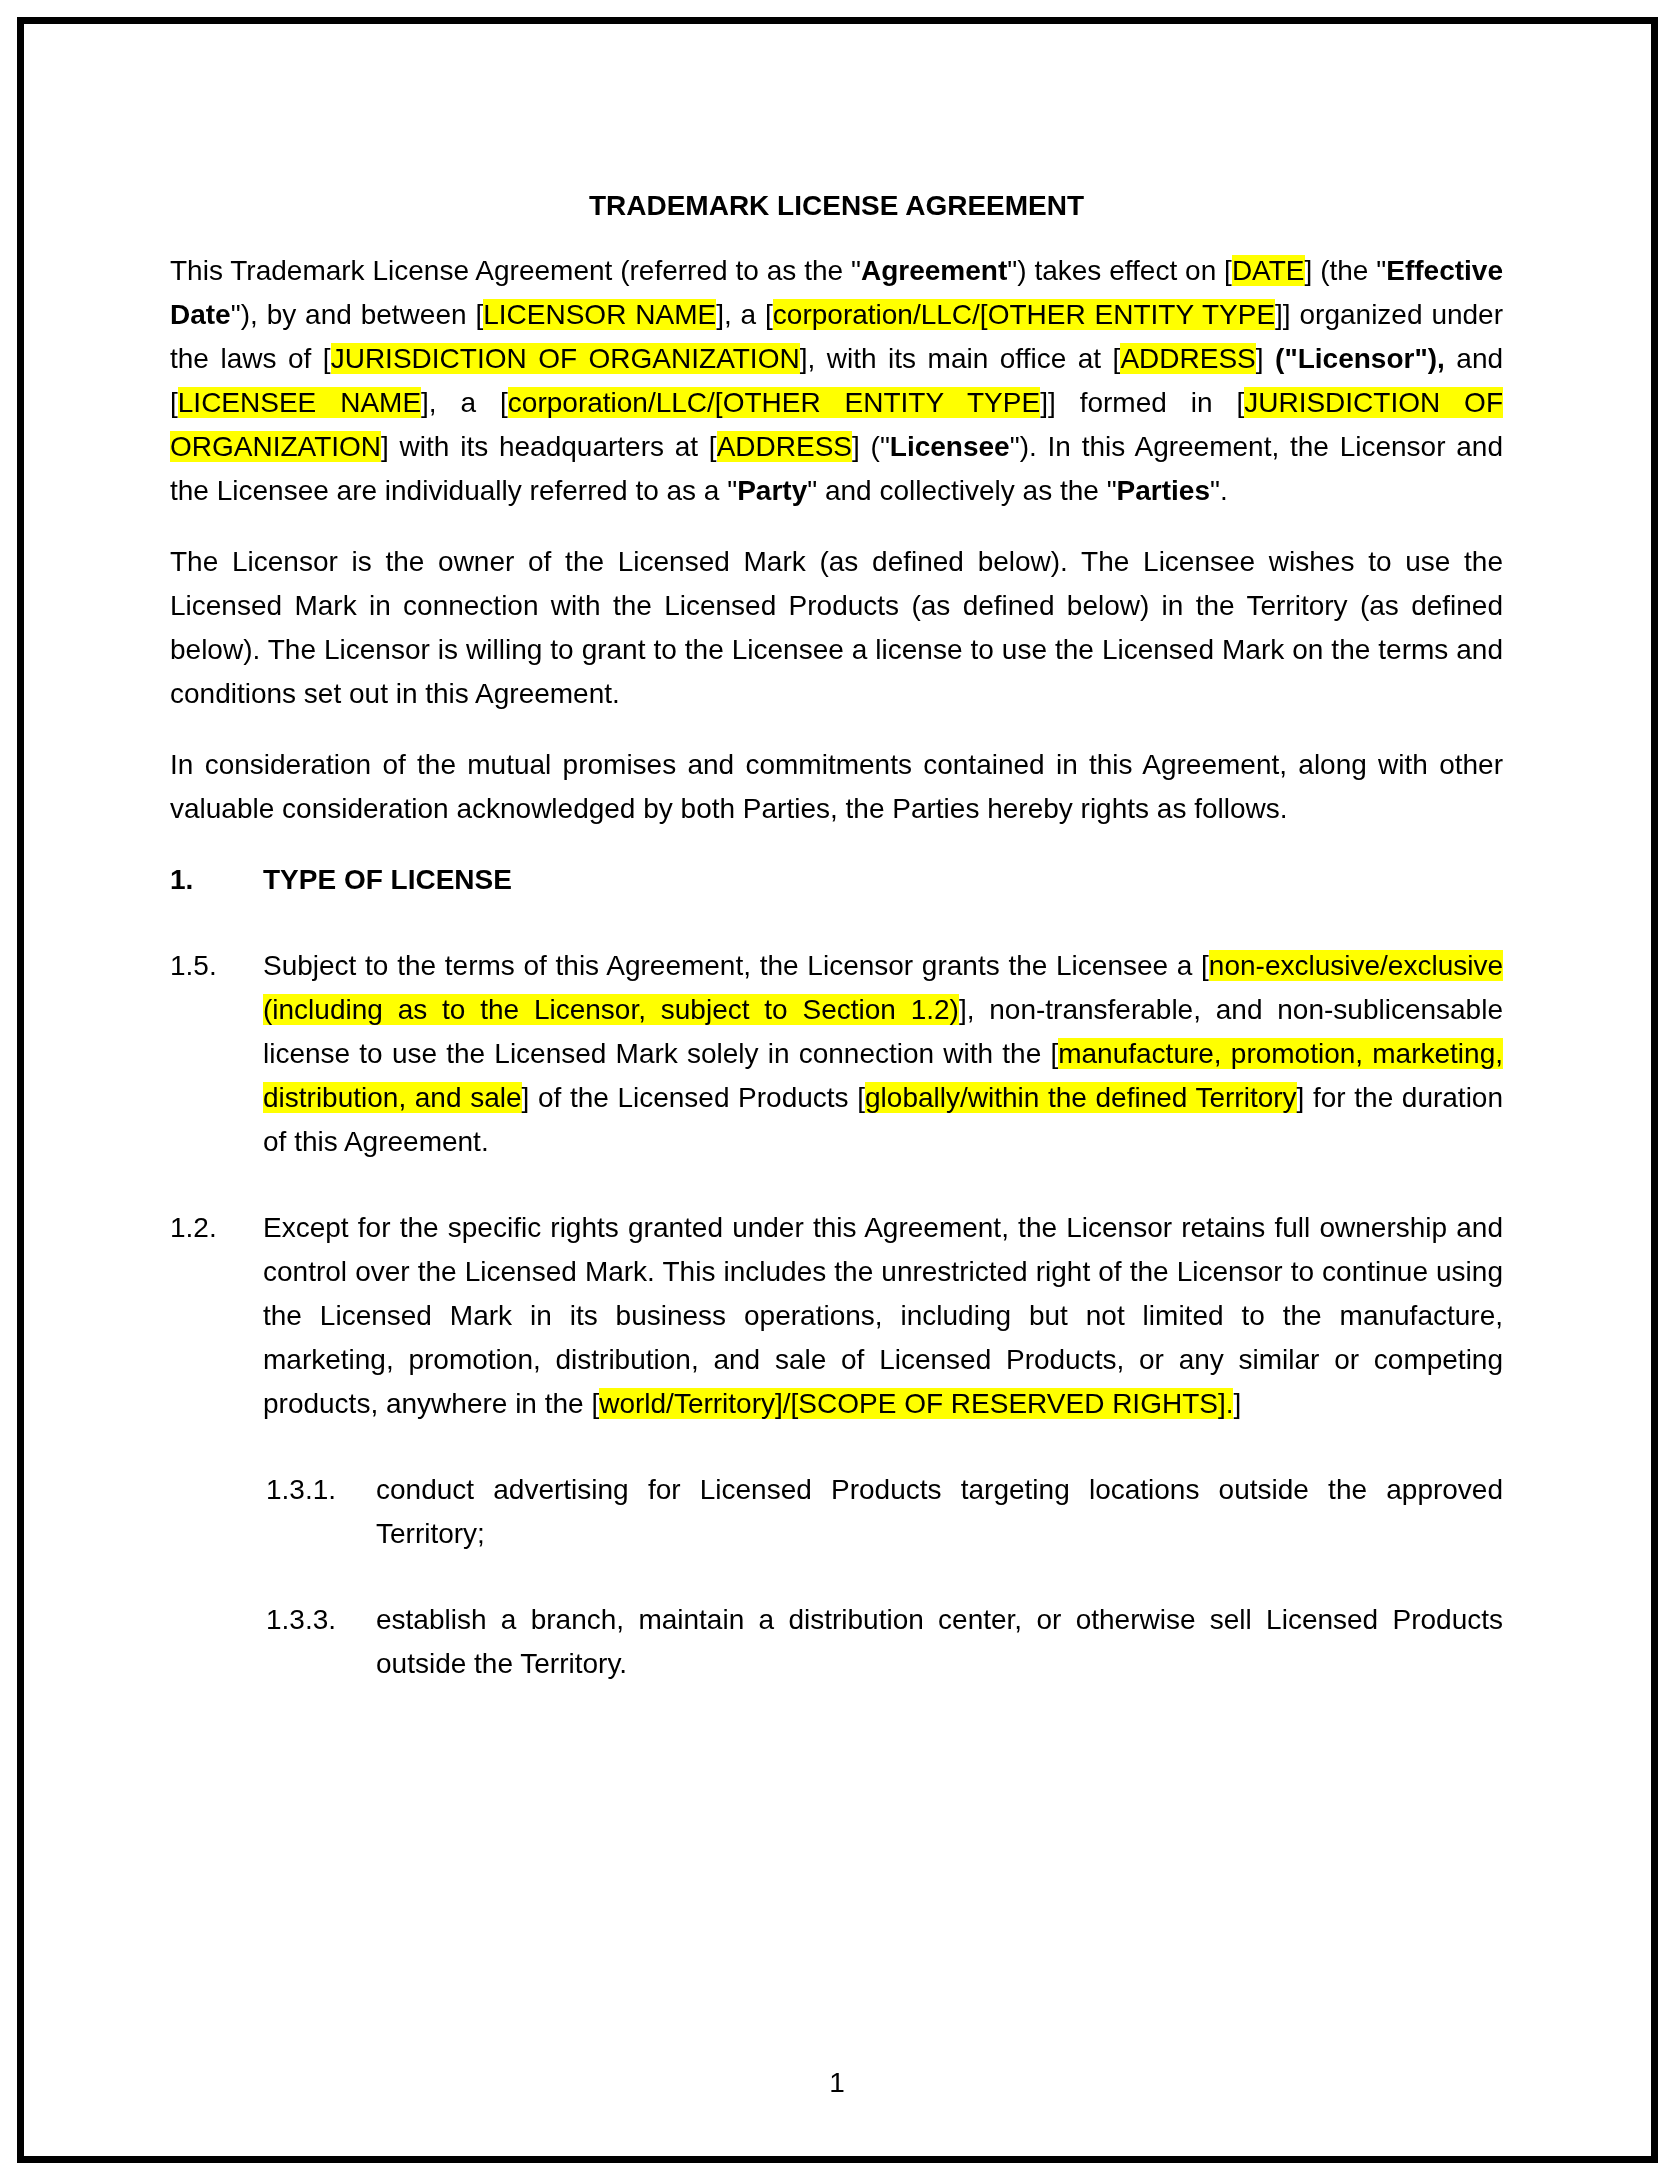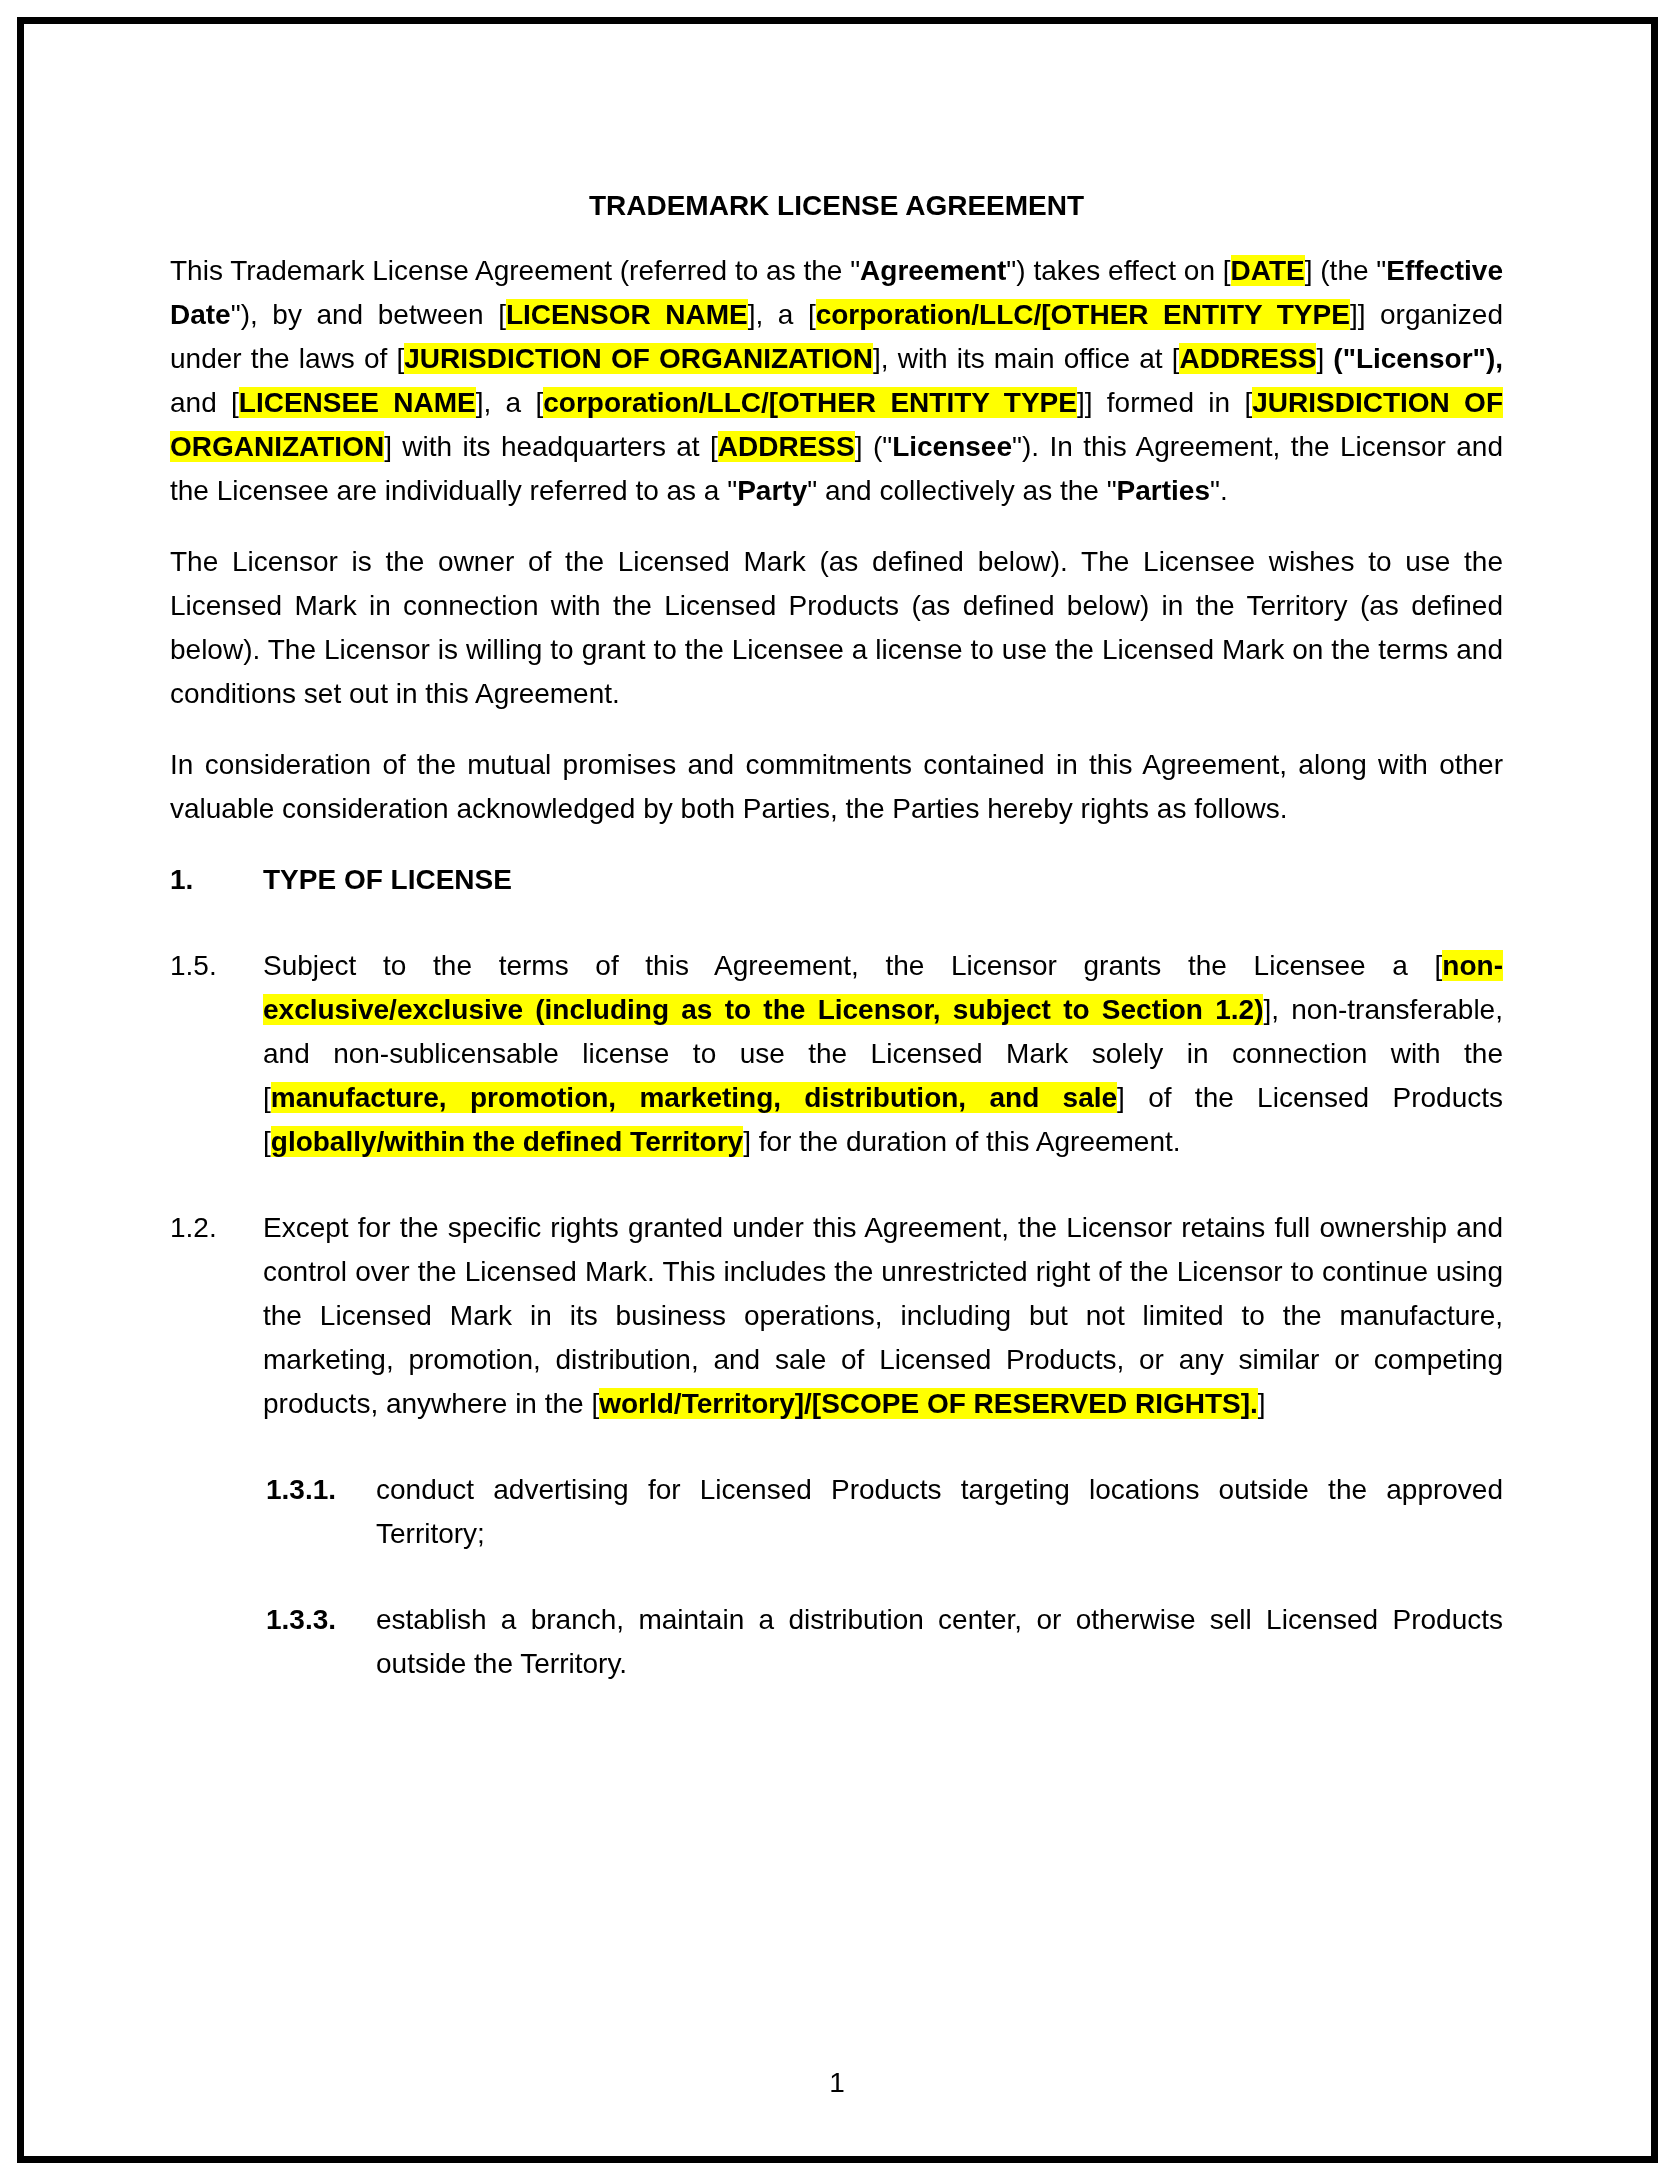--- a/index.html
+++ b/index.html
@@ -36,24 +36,24 @@
     margin: 0 0 27px 0;
     text-align: justify;
   }
   .clause {
     display: flex;
     margin: 0 0 42px 0;
     text-align: justify;
   }
   .clause .num { flex: 0 0 93px; }
   .clause.level-2 { padding-left: 96px; }
-  .clause.level-2 .num { flex: 0 0 110px; font-weight: bold; }
+  .clause.level-2 .num { flex: 0 0 110px; }
   .clause .txt { flex: 1; }
   .clause.heading { font-weight: bold; }
-  .hl { background: var(--hl, #ffff00); font-weight: bold; }
+  .hl { background: var(--hl, #ffff00); }
   .page-number {
     position: absolute;
     top: 2061px;
     left: 0;
     width: 100%;
     text-align: center;
   }
 </style>
 </head>
 <body>

